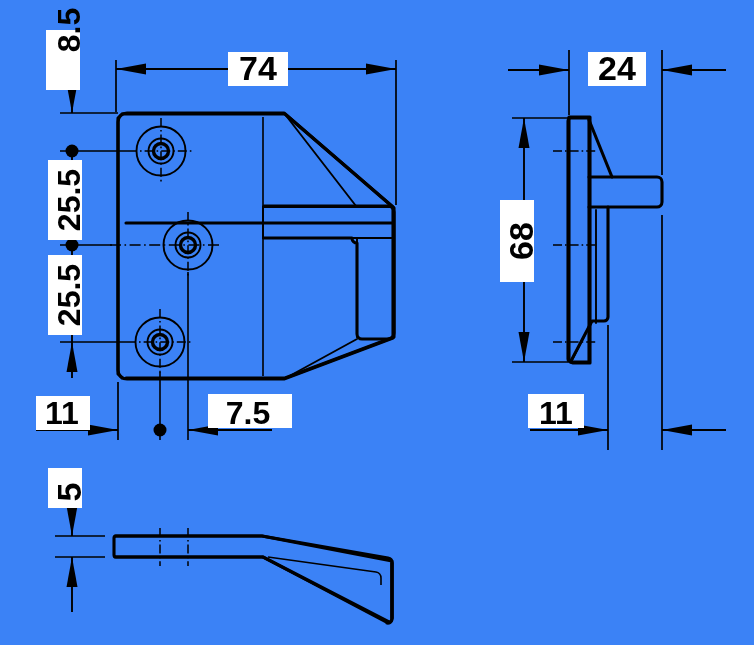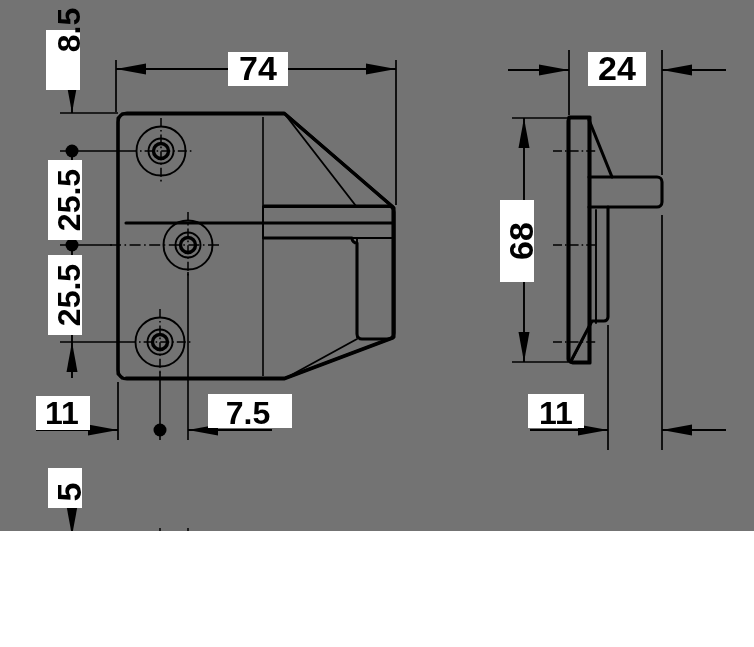--- a/index.html
+++ b/index.html
@@ -7,22 +7,22 @@
     margin: 0;
     padding: 0;
     background: #ffffff;
   }
   body {
     font-family: "Liberation Sans", sans-serif;
   }
   #drawing-root {
     position: relative;
     width: 754px;
-    height: 531px;
-    background: #737373;
+    height: 645px;
+    background: #3b82f6;
     overflow: hidden;
   }
   svg.cad {
     position: absolute;
     left: 0;
     top: 0;
     width: 754px;
     height: 647px;
     display: block;
   }

